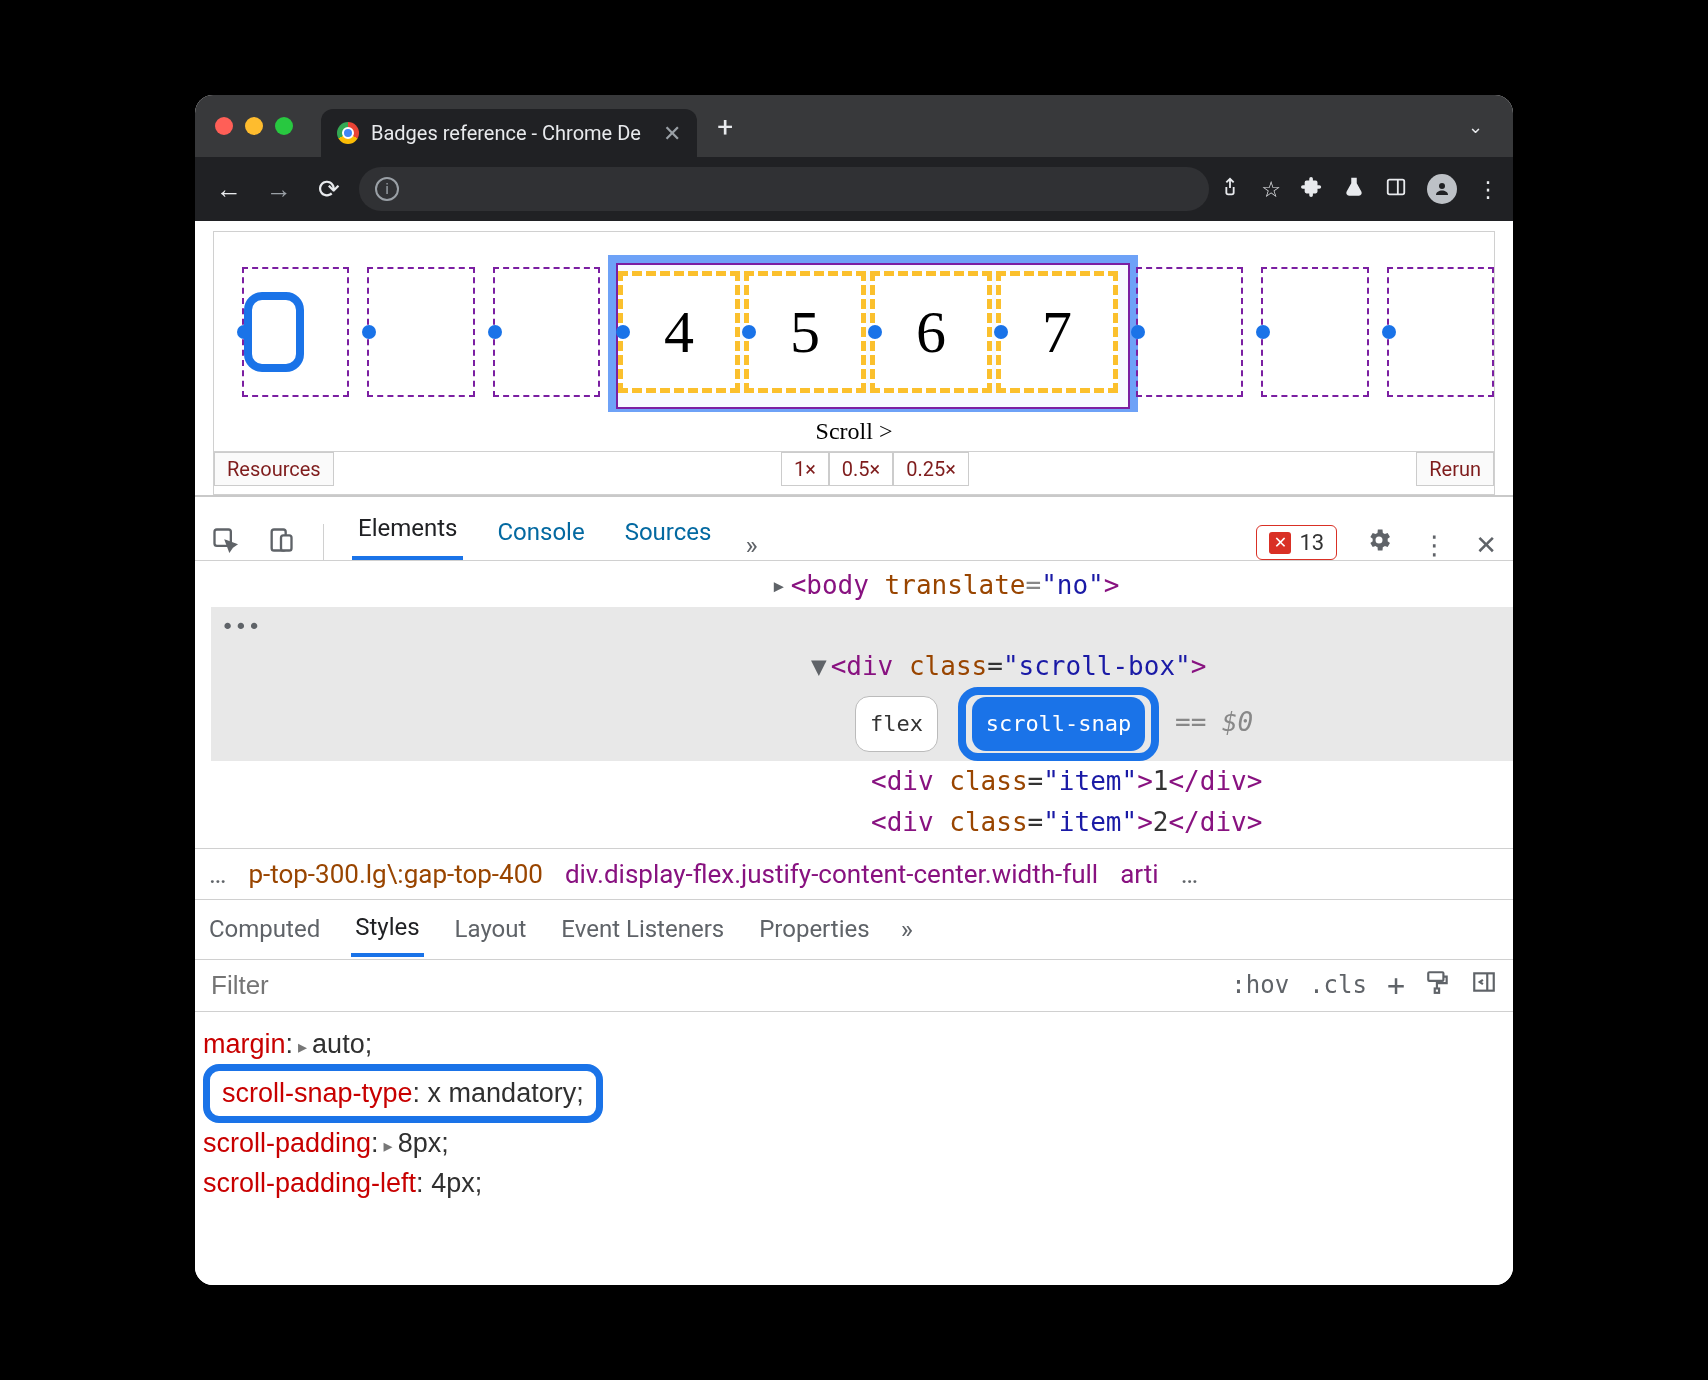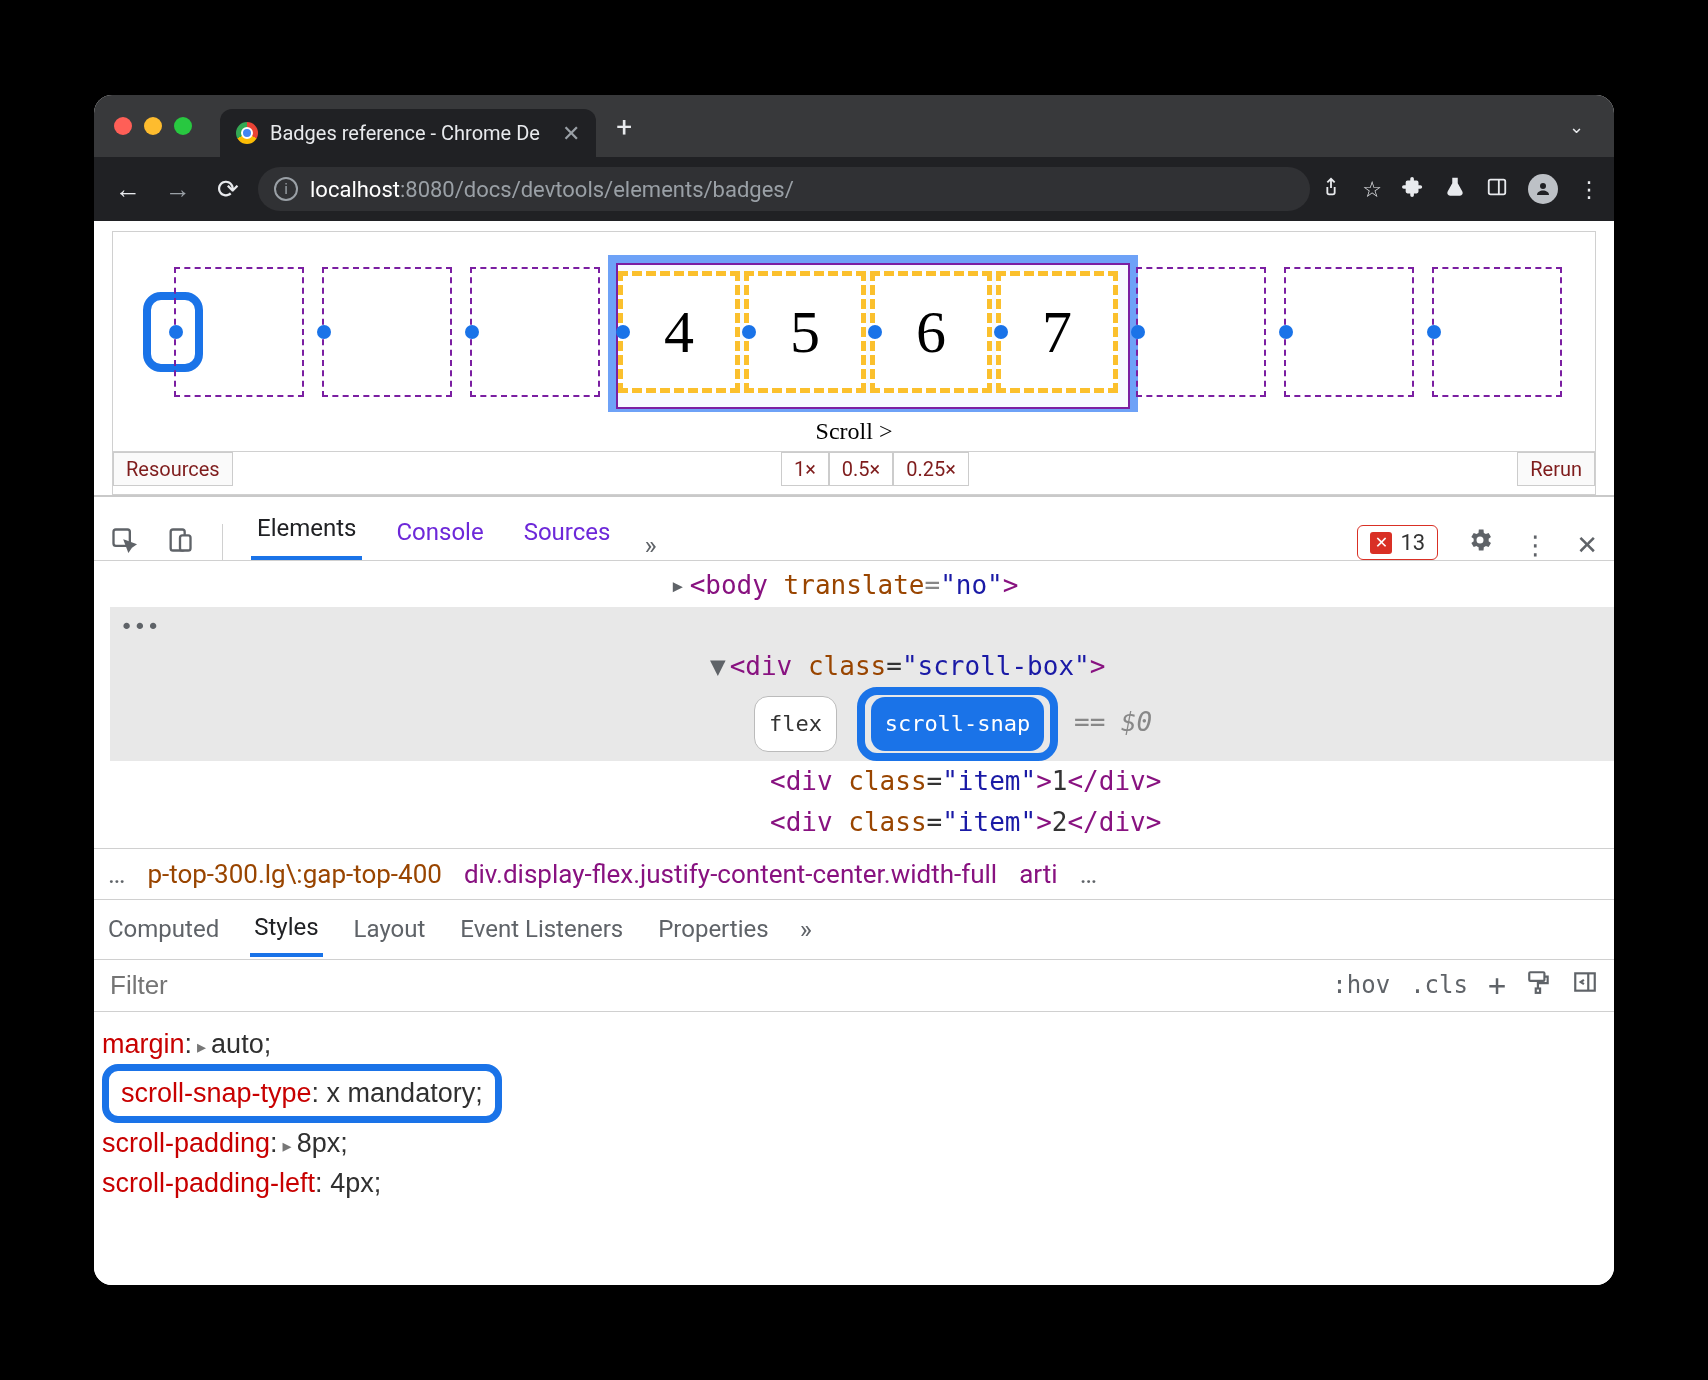--- a/index.html
+++ b/index.html
@@ -6,21 +6,21 @@
   body {
     background: #000;
     font-family: -apple-system, BlinkMacSystemFont, "Segoe UI", Roboto, sans-serif;
     width: 1708px;
     height: 1380px;
     display: flex;
     align-items: center;
     justify-content: center;
   }
   .window {
-    width: 1520px;
+    width: 1318px;
     height: 1190px;
     background: #fff;
     border-radius: 18px;
     overflow: hidden;
     box-shadow: 0 30px 80px rgba(0,0,0,0.6);
     display: flex;
     flex-direction: column;
   }
 
   
@@ -160,21 +160,21 @@
     color:#333;
   }
   .dt-tabs {
     height:64px;
     display:flex;
     align-items:flex-end;
     border-bottom:1px solid #d0d0d0;
     padding: 0 16px;
     gap: 28px;
   }
-  .dt-tab { color:#6d28d9; cursor:pointer; padding: 14px 6px;}
+  .dt-tab { color:#0369a1; cursor:pointer; padding: 14px 6px;}
   .dt-tab.active { color:#202124; border-bottom: 4px solid #1a73e8;}
   .dt-icon { color:#5f6368; font-size:26px; cursor:pointer;}
   .dt-divider{ width:1px;height:36px;background:#d0d0d0;}
   .dt-tabs .spacer{flex:1;}
   .err-badge { border:1px solid #d93025; border-radius:6px; padding:4px 12px; display:flex;align-items:center;gap:8px; font-size:22px;}
   .err-badge .x { background:#d93025;color:#fff;width:22px;height:22px;border-radius:3px;display:flex;align-items:center;justify-content:center;font-size:16px;}
 
   
   .dom-pane {
     background:#fff;
@@ -267,23 +267,20 @@
     <div class="titlebar-spacer"></div>
     <div class="chevdown">⌄</div>
   </div>
 
   <div class="toolbar">
     <div class="nav-btn active">←</div>
     <div class="nav-btn">→</div>
     <div class="nav-btn active">⟳</div>
     <div class="omnibox">
       <div class="info-icon">i</div>
-      <span>
-        <span class="url-host">localhost</span><span class="url-path">:8080/docs/devtools/elements/badges/</span>
-      </span>
     </div>
     <div class="toolbar-icons">
       <span>
         <svg width="22" height="22" viewBox="0 0 24 24" fill="none" stroke="#e8eaed" stroke-width="2">
             <path d="M8 12v6a2 2 0 002 2h4a2 2 0 002-2v-6M12 3v10M8 7l4-4 4 4"></path>
           </svg>
       </span>
       <span>☆</span>
       <span>
         <svg width="22" height="22" viewBox="0 0 24 24" fill="#e8eaed">

